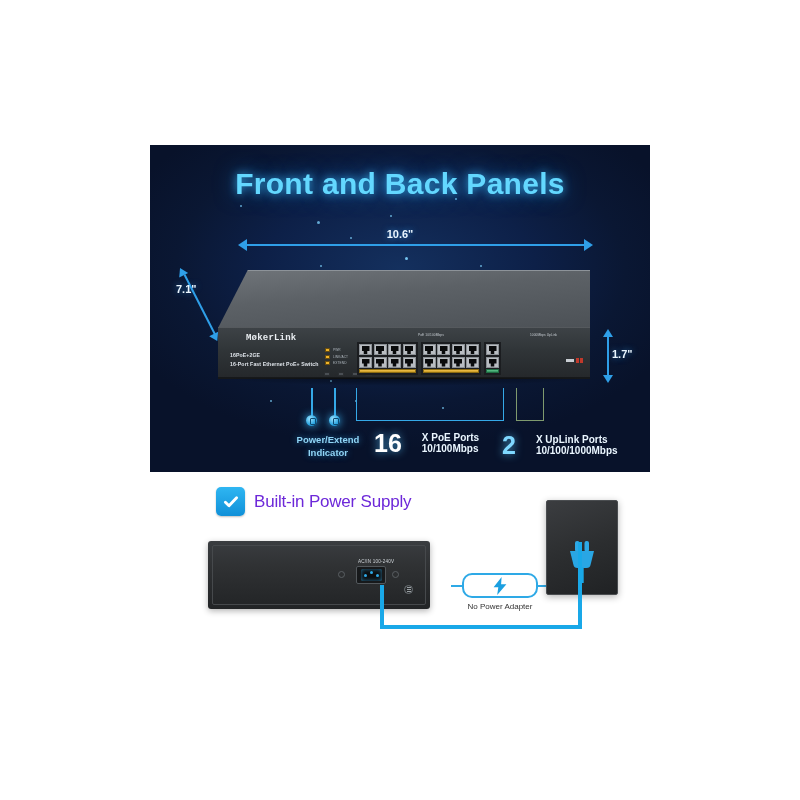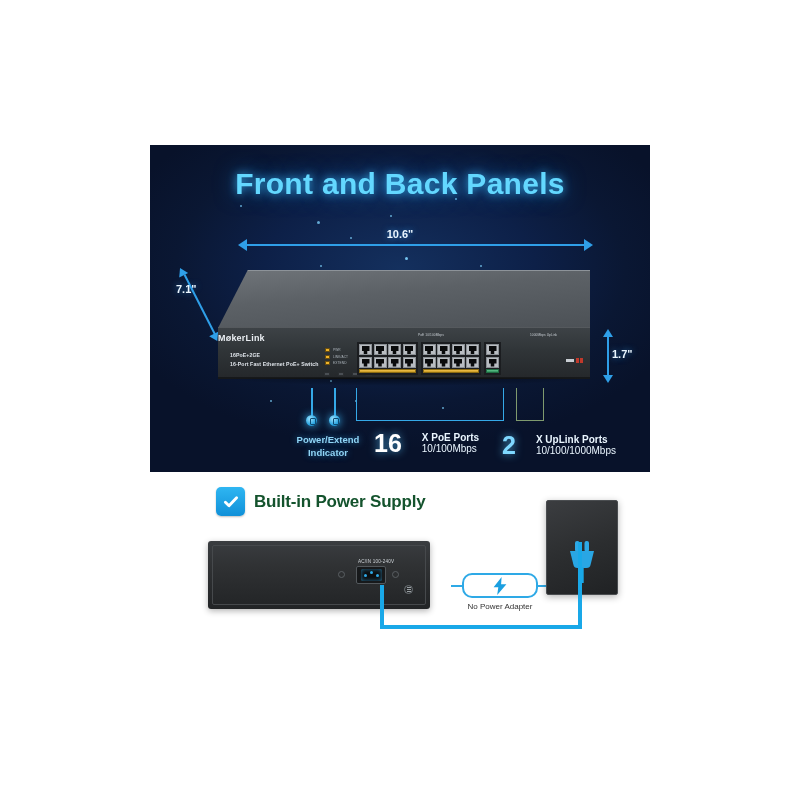--- a/index.html
+++ b/index.html
@@ -81,22 +81,22 @@
     position:absolute; left:0; top:57px; width:372px; height:52px;
     background: linear-gradient(180deg,#3d4246 0%, #303538 45%, #25282b 100%);
     border-top:1px solid #55595d;
     border-bottom:2px solid #16181a;
   }
   .sw-shadow {
     position:absolute; left:6px; top:108px; width:364px; height:8px;
     background: radial-gradient(ellipse at 50% 0%, rgba(0,0,0,.55), rgba(0,0,0,0) 70%);
   }
   .brand {
-    position:absolute; left:0; top:5px;
-    color:#e9edf1; font-size:9px; font-weight:bold; letter-spacing:.2px;
+    position:absolute; left:28px; top:5px;
+    color:#e9edf1; font-size:9px; font-weight:bold; letter-spacing:.2px;font-family:Liberation Mono, monospace;
   }
   .model-l1 {
     position:absolute; left:12px; top:24px;
     color:#dfe4ea; font-size:5.2px; font-weight:bold; letter-spacing:.1px;
   }
   .model-l2 {
     position:absolute; left:12px; top:33px;
     color:#dfe4ea; font-size:5.2px; font-weight:bold; letter-spacing:.1px;
   }
 
@@ -154,32 +154,32 @@
   }
   .lbl-poe { position:absolute; left:224px; top:286px; display:flex; align-items:flex-start; }
   .lbl-up  { position:absolute; left:352px; top:288px; display:flex; align-items:flex-start; }
   .big-num {
     color:#ffffff; font-size:25px; font-weight:bold; line-height:25px;
     text-shadow:0 0 9px rgba(90,200,255,.75);
   }
   .big-num.cy { color:#7fd8ff; }
   .sub2 { margin-left:20px; padding-top:1px; }
   .sub2 .s1 { color:#eaf6ff; font-size:10px; font-weight:bold; line-height:11px; display:block; }
-  .sub2 .s2 { color:#eaf6ff; font-size:10px; font-weight:normal; line-height:12px; display:block; }
+  .sub2 .s2 { color:#eaf6ff; font-size:10px; font-weight:bold; line-height:12px; display:block; }
 
   
   .feature { position:absolute; left:216px; top:487px; display:flex; align-items:center; gap:9px; }
   .check-box {
     width:29px; height:29px; border-radius:5px;
     background:linear-gradient(180deg,#2fb6f2 0%, #1090d8 100%);
     display:flex; align-items:center; justify-content:center;
     box-shadow:0 1px 2px rgba(0,0,0,.25);
   }
   .check-box svg { display:block; }
-  .feat-txt .ft1 { font-size:17px; font-weight:bold; color:#14532d; line-height:20px; letter-spacing:-.2px; }
+  .feat-txt .ft1 { font-size:17px; font-weight:normal; color:#6d28d9; line-height:20px; letter-spacing:-.2px; }
   .feat-txt .ft2 { font-size:10px; color:#4b4b4b; line-height:14px; }
 
   
   .backpanel {
     position:absolute; left:208px; top:541px; width:222px; height:68px;
     background:linear-gradient(180deg,#3a3d40 0%, #303234 35%, #222426 100%);
     border-radius:3px;
     box-shadow:0 2px 6px rgba(0,0,0,.3);
   }
   .bp-inner {

